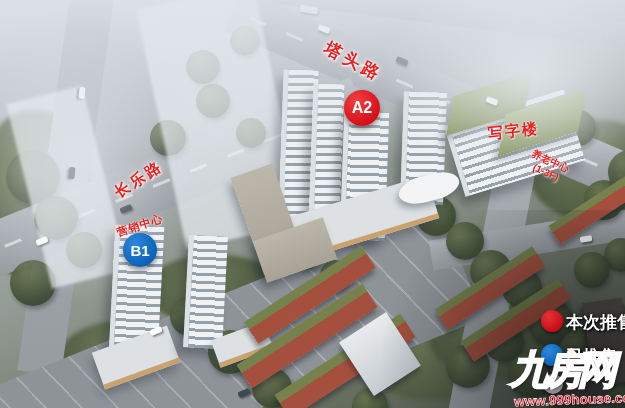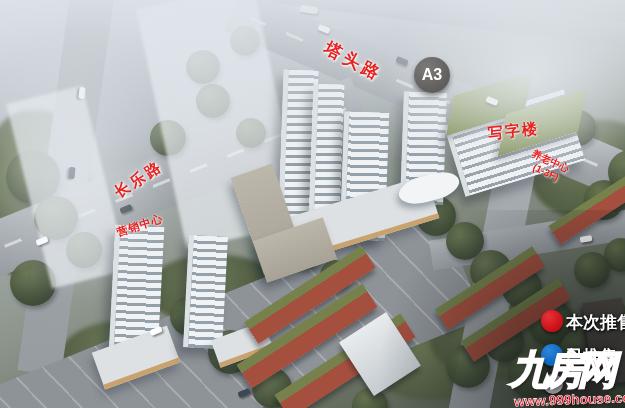--- a/index.html
+++ b/index.html
@@ -175,21 +175,22 @@
   <div class="roadlabel" style="left:322px;top:50px;font-size:17px;letter-spacing:4px;transform:rotate(28deg);">塔头路</div>
   <div class="roadlabel" style="left:112px;top:170px;font-size:15px;letter-spacing:3px;transform:rotate(-33deg);">长乐路</div>
 
   <div class="annot" style="left:488px;top:122px;font-size:15px;letter-spacing:2px;transform:rotate(-6deg);">写字楼</div>
   <div class="annot" style="left:116px;top:218px;font-size:11px;letter-spacing:1px;transform:rotate(-18deg);">营销中心</div>
   <div class="annot" style="left:528px;top:155px;font-size:10px;transform:rotate(24deg);text-align:center;line-height:1.2;">
     <div>养老中心</div>
     <div>(1-3F)</div>
   </div>
 
-  <div class="marker gray" style="left:414px;top:57px;">A3</div>
+  <div class="marker red" style="left:344px;top:90px;">A2</div>
+  <div class="marker blue small" style="left:123px;top:233px;">B1</div>
 
   <div class="legend-dot red" style="left:541px;top:310px;"></div>
   <div class="legend-label" style="left:566px;top:311px;">本次推售</div>
   <div class="legend-dot blue" style="left:541px;top:344px;"></div>
   <div class="legend-label" style="left:566px;top:345px;">已推售</div>
   <div class="legend-dot gray" style="left:543px;top:374px;width:20px;height:20px;"></div>
 
   <div class="wm-logo" style="left:510px;top:350px;">九房网</div>
   <div class="wm-url" style="left:514px;top:392px;">www.999house.com</div>
 

